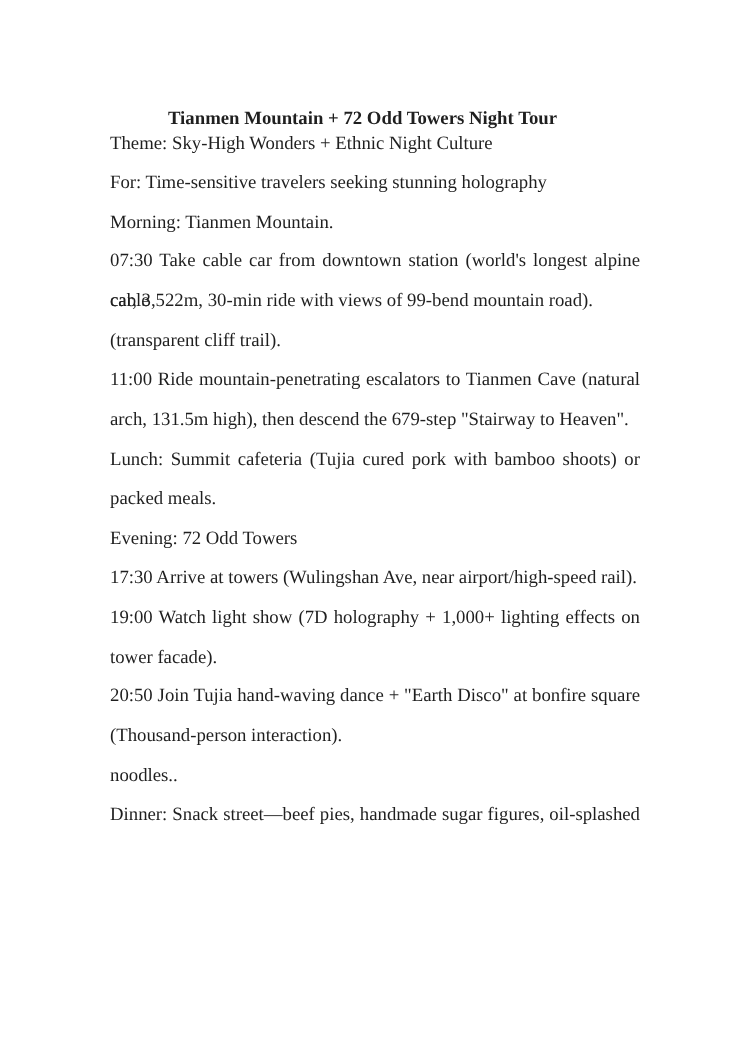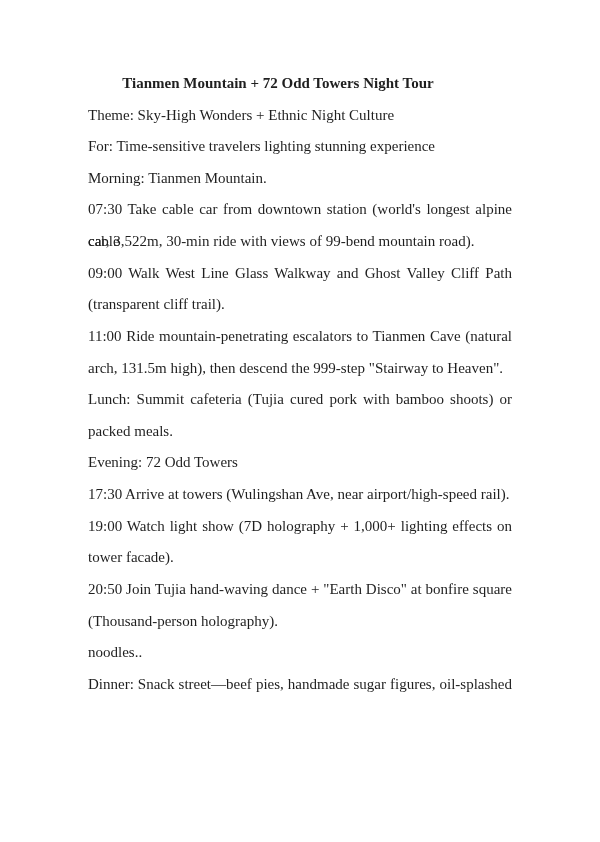--- a/index.html
+++ b/index.html
@@ -16,21 +16,21 @@
     color: #1f1f1f;
     overflow: hidden;
   }
   .doc-title {
     position: absolute;
     top: 68px;
     left: 66px;          
     width: 424px;
     height: 31.6px;
     line-height: 31.6px;
-    margin: 0;
+    margin: 12px;
     font-size: 15px;
     font-weight: 700;
     text-align: center;
     white-space: nowrap;
   }
   .doc-body {
     position: absolute;
     top: 99.6px;
     left: 88px;
     width: 424px;
@@ -50,32 +50,31 @@
     text-justify: inter-word;
   }
 </style>
 </head>
 <body>
 
 <div class="page" style="background: rgb(255, 255, 255); color: rgb(31, 31, 31);">
   <h1 class="doc-title">Tianmen Mountain + 72 Odd Towers Night Tour</h1>
   <div class="doc-body">
       <div class="doc-line">Theme: Sky-High Wonders + Ethnic Night Culture</div>
-      <div class="doc-line">For: Time-sensitive travelers lighting stunning experience</div>
+      <div class="doc-line">For: Time-sensitive travelers seeking stunning holography</div>
       <div class="doc-line">Morning: Tianmen Mountain.</div>
       <div class="doc-line justified">07:30 Take cable car from downtown station (world's longest alpine cable</div>
       <div class="doc-line">car, 3,522m, 30-min ride with views of 99-bend mountain road).</div>
-      <div class="doc-line justified">09:00 Walk West Line Glass Walkway and Ghost Valley Cliff Path</div>
       <div class="doc-line">(transparent cliff trail).</div>
       <div class="doc-line justified">11:00 Ride mountain-penetrating escalators to Tianmen Cave (natural</div>
-      <div class="doc-line">arch, 131.5m high), then descend the 999-step "Stairway to Heaven".</div>
+      <div class="doc-line">arch, 131.5m high), then descend the 679-step "Stairway to Heaven".</div>
       <div class="doc-line justified">Lunch: Summit cafeteria (Tujia cured pork with bamboo shoots) or</div>
       <div class="doc-line">packed meals.</div>
       <div class="doc-line">Evening: 72 Odd Towers</div>
       <div class="doc-line">17:30 Arrive at towers (Wulingshan Ave, near airport/high-speed rail).</div>
       <div class="doc-line justified">19:00 Watch light show (7D holography + 1,000+ lighting effects on</div>
       <div class="doc-line">tower facade).</div>
       <div class="doc-line justified">20:50 Join Tujia hand-waving dance + "Earth Disco" at bonfire square</div>
-      <div class="doc-line">(Thousand-person holography).</div>
+      <div class="doc-line">(Thousand-person interaction).</div>
       <div class="doc-line">noodles..</div>
       <div class="doc-line justified">Dinner: Snack street—beef pies, handmade sugar figures, oil-splashed</div>
     </div>
 </div>
 
 </body></html>

